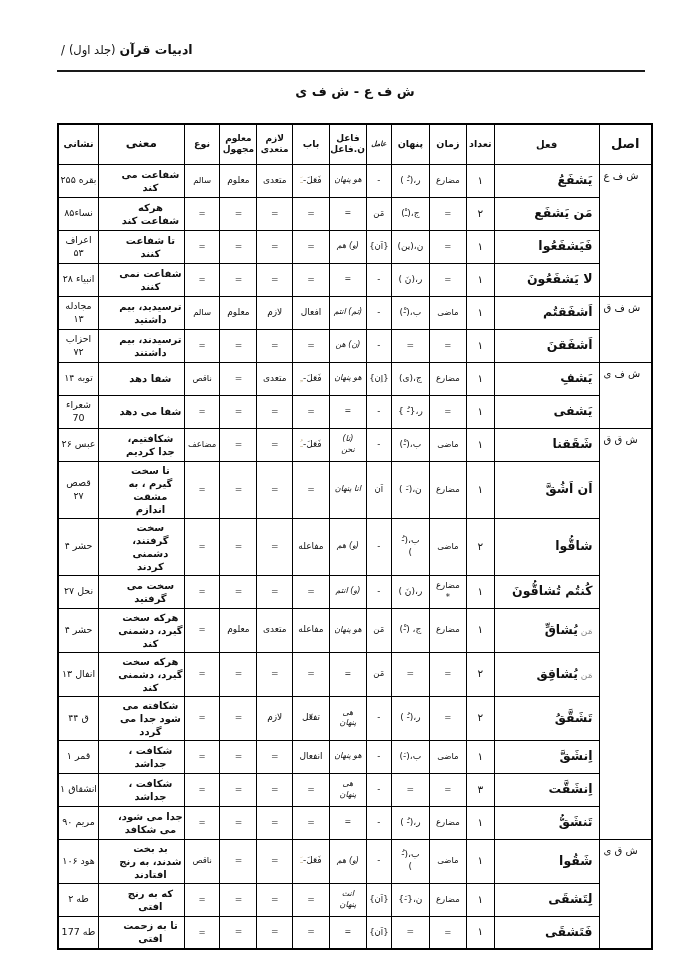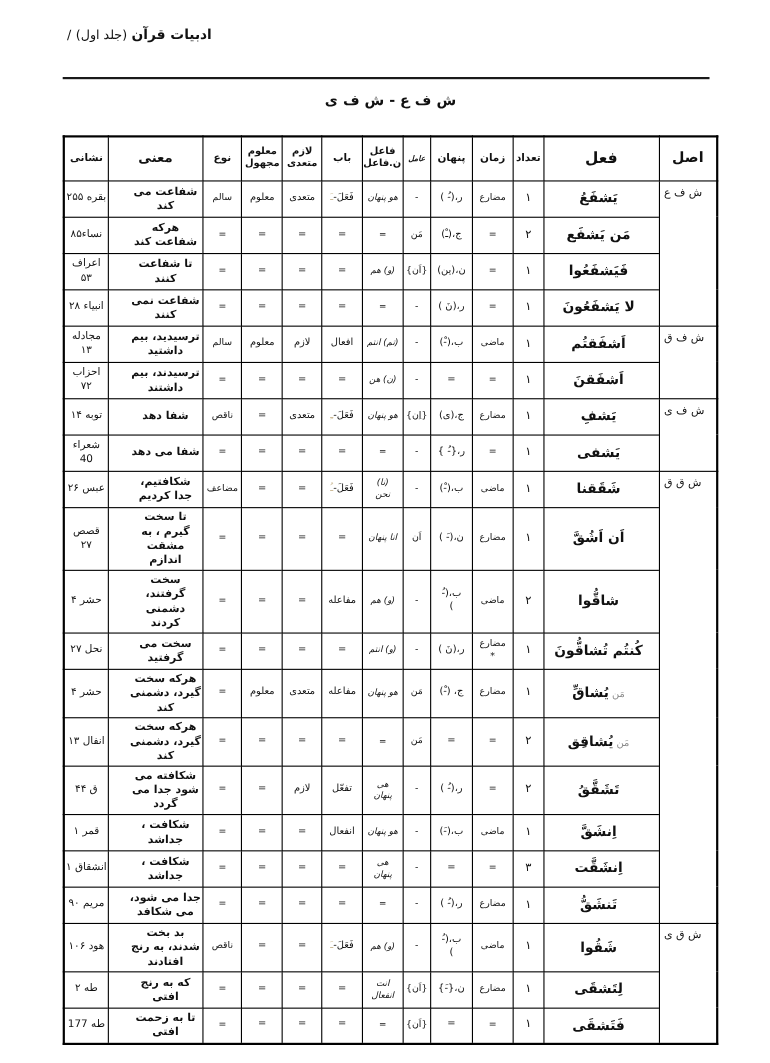--- a/index.html
+++ b/index.html
@@ -1,21 +1,21 @@
 <!DOCTYPE html>
 <html lang="fa"><head>
 <meta charset="utf-8">
 <style>
   html,body{margin:0;padding:0;}
   body{
     width:700px;height:966px;background:#ffffff;position:relative;overflow:hidden;
     font-family:"DejaVu Sans",sans-serif;color:#111;
   }
   .running-head{
-    position:absolute;top:23px;left:57px;direction:rtl;font-size:11.5px;
+    position:absolute;top:42px;left:57px;direction:rtl;font-size:11.5px;
     white-space:nowrap;
   }
   .running-head b{font-size:12.5px;}
   .running-head > *{margin-left:4px;}
   .rule{position:absolute;top:70px;left:57px;width:588px;border-top:2px solid #1a1a1a;}
   .section-title{
     position:absolute;top:84px;left:57px;width:596px;text-align:center;
     font-weight:bold;font-size:13px;direction:rtl;
   }
   table{
@@ -29,27 +29,27 @@
   thead tr{height:40px;}
   tbody tr{height:33px;}
   th{font-weight:bold;border-bottom:1.5px solid #000;}
   
   col.c-asl{width:8.9%} col.c-fel{width:17.6%} col.c-tedad{width:4.7%}
   col.c-zaman{width:6.2%} col.c-erab{width:6.4%} col.c-amel{width:4.2%}
   col.c-fael{width:6.2%} col.c-bab{width:6.2%} col.c-lazem{width:6.0%}
   col.c-maloom{width:6.2%} col.c-no{width:6.0%} col.c-mani{width:14.4%}
   col.c-neshani{width:6.8%}
   
-  th.h-asl{font-size:13px} th.h-fel{font-size:14px} th.h-mani{font-size:12px}
+  th.h-asl{font-size:13px} th.h-fel{font-size:10px} th.h-mani{font-size:12px}
   th.h-tedad,th.h-zaman,th.h-erab,th.h-bab,th.h-no,th.h-neshani{font-size:9.5px;font-weight:bold;}
   th.h-fael,th.h-lazem,th.h-maloom{font-size:9px;}
   th.h-amel{font-size:7px;font-style:italic;}
   
   td.b-asl{font-size:10px;vertical-align:top;text-align:left;padding:4px 2px 0 4px;margin-left:26px;}
-  td.b-fel{font-weight:bold;font-size:12.5px;padding-right:6px;}
+  td.b-fel{font-weight:bold;font-size:12.5px;text-align:right;padding-right:6px;}
   td.b-tedad{font-size:10.5px;}
   td.b-zaman,td.b-amel,td.b-no{font-size:8.5px;}
   td.b-fael{font-size:8px;font-style:italic;}
   td.b-erab,td.b-bab,td.b-lazem,td.b-maloom{font-size:9px;}
   td.b-mani{font-weight:bold;font-size:10px;padding-left:19px;}
   td.b-neshani{font-size:9.5px;}
   span.lt{color:#cdbb97;}
   span.pre-sm{font-size:9px;color:#8a8a8a;font-weight:normal;}
 </style>
 </head>
@@ -206,21 +206,21 @@
         <td class="b-tedad">۱</td>
         <td class="b-zaman">=</td>
         <td class="b-erab">ر،{-ُ }</td>
         <td class="b-amel">-</td>
         <td class="b-fael">=</td>
         <td class="b-bab">=</td>
         <td class="b-lazem">=</td>
         <td class="b-maloom">=</td>
         <td class="b-no">=</td>
         <td class="b-mani">شفا می دهد</td>
-        <td class="b-neshani">شعراء 40</td>
+        <td class="b-neshani">شعراء 70</td>
       </tr>
       <tr>
         <td class="b-asl" rowspan="10">ش ق ق</td>
         <td class="b-fel">شَقَقنا</td>
         <td class="b-tedad">۱</td>
         <td class="b-zaman">ماضی</td>
         <td class="b-erab">ب،(-ْ)</td>
         <td class="b-amel">-</td>
         <td class="b-fael">(نا)
 نحن</td>
@@ -377,21 +377,21 @@
         <td class="b-mani">بد بخت شدند، به رنج افتادند</td>
         <td class="b-neshani">هود ۱۰۶</td>
       </tr>
       <tr>
         <td class="b-fel">لِتَشقَی</td>
         <td class="b-tedad">۱</td>
         <td class="b-zaman">مضارع</td>
         <td class="b-erab">ن،{-َ}</td>
         <td class="b-amel">{اَن}</td>
         <td class="b-fael">انت
-انفعال</td>
+پنهان</td>
         <td class="b-bab">=</td>
         <td class="b-lazem">=</td>
         <td class="b-maloom">=</td>
         <td class="b-no">=</td>
         <td class="b-mani">که به رنج افتی</td>
         <td class="b-neshani">طه ۲</td>
       </tr>
       <tr>
         <td class="b-fel">فَتَشقَی</td>
         <td class="b-tedad">۱</td>

